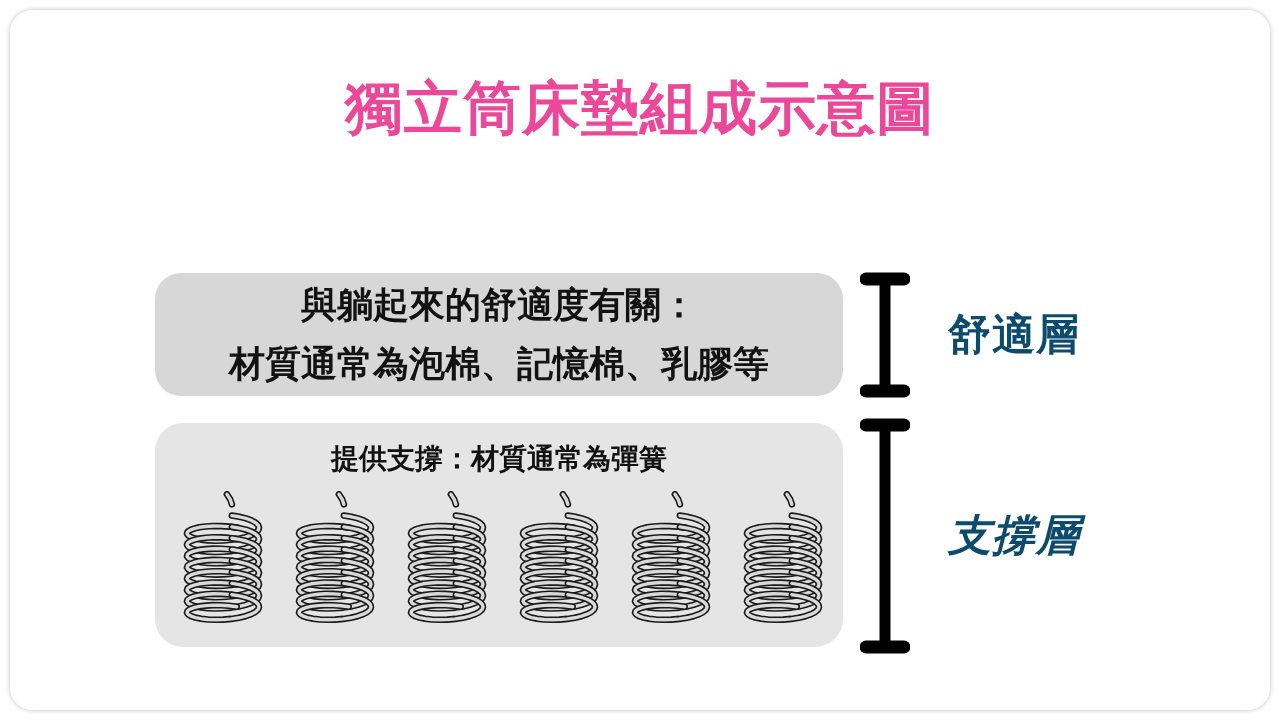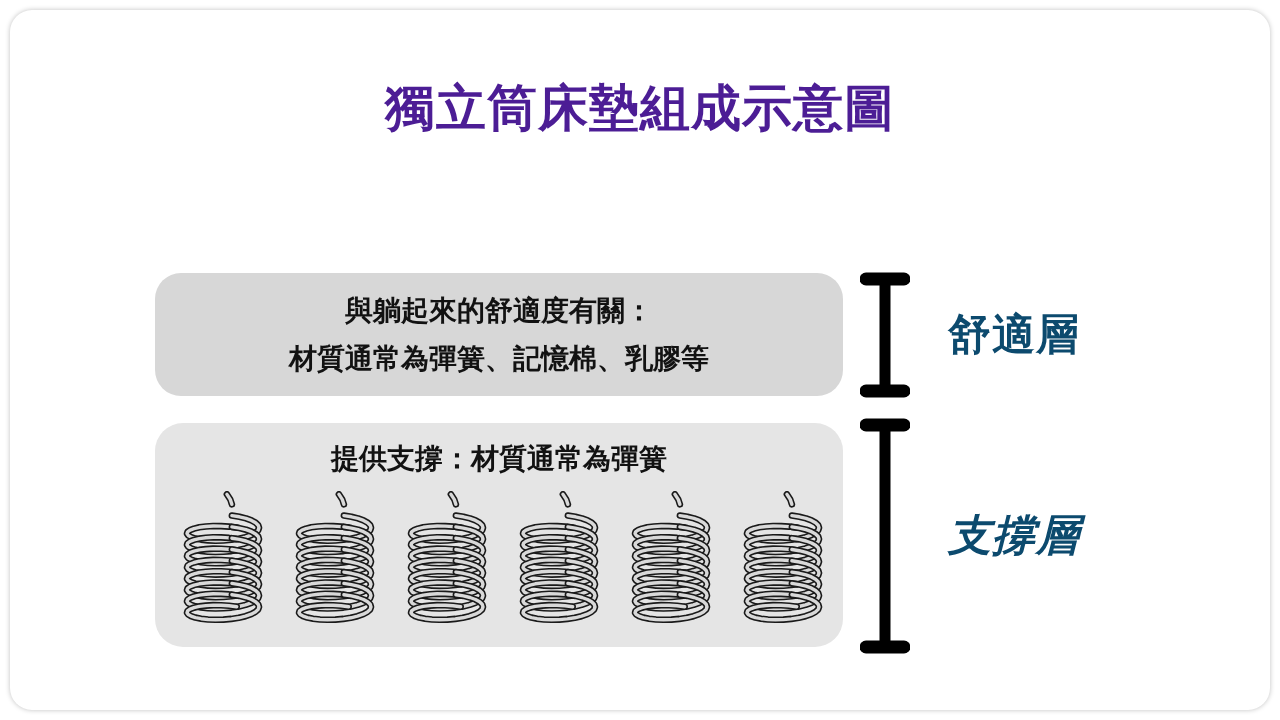--- a/index.html
+++ b/index.html
@@ -19,38 +19,38 @@
     border-radius: 22px;
     box-shadow: 0 0 5px rgba(0,0,0,0.25);
   }
   .page-title {
     position: absolute;
     left: 0; right: 0;
     top: 48px;
     height: 100px;
     margin: 0;
     text-align: center;
-    font-size: 50px;
+    font-size: 58px;
     line-height: 100px;
     font-weight: 800;
     letter-spacing: 1px;
-    color: #4c1d95;
+    color: #ec4899;
   }
   .comfort-box {
     position: absolute;
     left: 145px; top: 263px;   
     width: 688px; height: 123px;
     background: #D7D7D7;
     border-radius: 26px;
     display: flex;
     flex-direction: column;
     justify-content: center;
     align-items: center;
     gap: 10px;
-    font-size: 28px;
+    font-size: 36px;
     font-weight: 700;
     color: #121212;
   }
   .support-box {
     position: absolute;
     left: 145px; top: 413px;   
     width: 688px; height: 224px;
     background: #e5e5e5;
     border-radius: 28px;
   }
@@ -94,21 +94,21 @@
 </style>
 </head>
 <body>
 
 <div class="card">
 
   <h1 class="page-title">獨立筒床墊組成示意圖</h1>
 
   <div class="comfort-box">
     <div>與躺起來的舒適度有關：</div>
-    <div>材質通常為彈簧、記憶棉、乳膠等</div>
+    <div>材質通常為泡棉、記憶棉、乳膠等</div>
   </div>
 
   <div class="support-box">
     <div class="support-heading">提供支撐：材質通常為彈簧</div>
     <div class="springs-row" id="springs-row">
         <svg width="84" height="136" viewBox="0 0 84 136" class="spring-icon">
           <path d="M45.9 3.3 Q49.9 8.3 50.9 13.3 50.9 13.3 L58.4 14.5 L65.0 16.1 L70.5 18.1 L74.6 20.4 L77.2 22.9 L78.0 25.5 L77.1 28.1 L74.4 30.5 L70.2 32.8 L64.5 34.8 L57.8 36.4 L50.3 37.5 L42.4 38.2 L34.5 38.4 L27.0 38.1 L20.1 37.3 L14.4 36.2 L10.0 34.7 L7.2 33.1 L6.0 31.3 L6.6 29.5 L9.0 27.8 L13.0 26.3 L18.3 25.0 L24.9 24.2 L32.2 23.7 L40.1 23.8 L48.0 24.3 L55.7 25.3" fill="none" stroke="#1A1A1A" stroke-width="6.6" stroke-linecap="round" stroke-linejoin="round"></path>
           <path d="M45.9 3.3 Q49.9 8.3 50.9 13.3 50.9 13.3 L58.4 14.5 L65.0 16.1 L70.5 18.1 L74.6 20.4 L77.2 22.9 L78.0 25.5 L77.1 28.1 L74.4 30.5 L70.2 32.8 L64.5 34.8 L57.8 36.4 L50.3 37.5 L42.4 38.2 L34.5 38.4 L27.0 38.1 L20.1 37.3 L14.4 36.2 L10.0 34.7 L7.2 33.1 L6.0 31.3 L6.6 29.5 L9.0 27.8 L13.0 26.3 L18.3 25.0 L24.9 24.2 L32.2 23.7 L40.1 23.8 L48.0 24.3 L55.7 25.3" fill="none" stroke="#D9D9D9" stroke-width="3.4" stroke-linecap="round" stroke-linejoin="round"></path>
           <path d="M50.9 24.6 L58.4 25.8 L65.0 27.4 L70.5 29.4 L74.6 31.7 L77.2 34.2 L78.0 36.8 L77.1 39.4 L74.4 41.8 L70.2 44.1 L64.5 46.1 L57.8 47.7 L50.3 48.8 L42.4 49.5 L34.5 49.7 L27.0 49.4 L20.1 48.6 L14.4 47.5 L10.0 46.0 L7.2 44.4 L6.0 42.6 L6.6 40.8 L9.0 39.1 L13.0 37.6 L18.3 36.3 L24.9 35.5 L32.2 35.0 L40.1 35.1 L48.0 35.6 L55.7 36.6" fill="none" stroke="#1A1A1A" stroke-width="6.6" stroke-linecap="round" stroke-linejoin="round"></path>
           <path d="M50.9 24.6 L58.4 25.8 L65.0 27.4 L70.5 29.4 L74.6 31.7 L77.2 34.2 L78.0 36.8 L77.1 39.4 L74.4 41.8 L70.2 44.1 L64.5 46.1 L57.8 47.7 L50.3 48.8 L42.4 49.5 L34.5 49.7 L27.0 49.4 L20.1 48.6 L14.4 47.5 L10.0 46.0 L7.2 44.4 L6.0 42.6 L6.6 40.8 L9.0 39.1 L13.0 37.6 L18.3 36.3 L24.9 35.5 L32.2 35.0 L40.1 35.1 L48.0 35.6 L55.7 36.6" fill="none" stroke="#D9D9D9" stroke-width="3.4" stroke-linecap="round" stroke-linejoin="round"></path>

